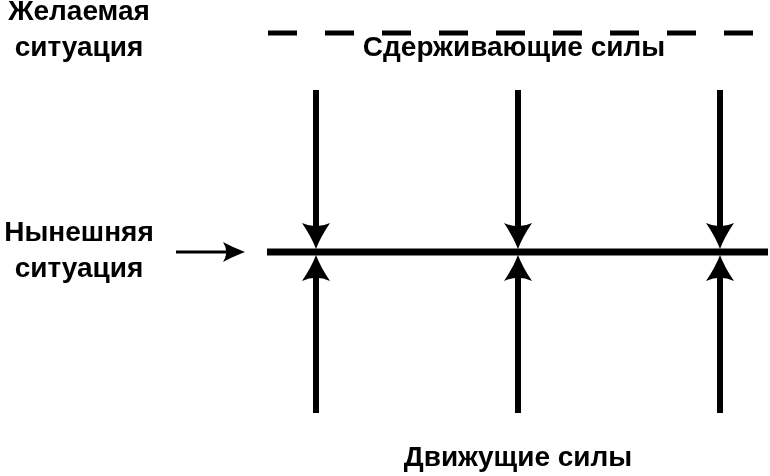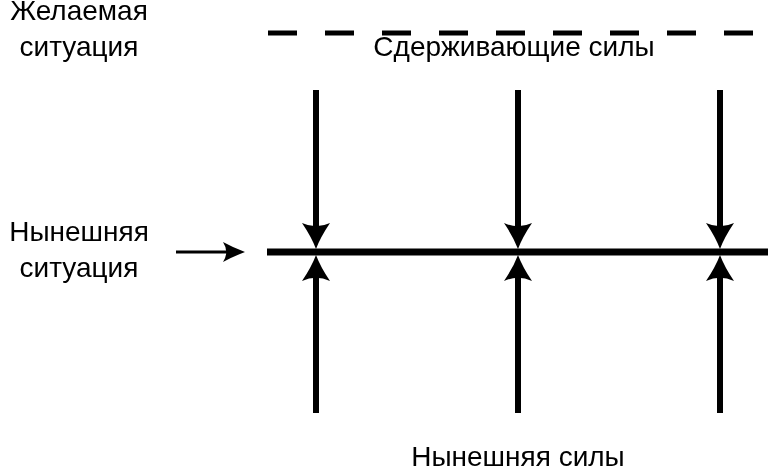--- a/index.html
+++ b/index.html
@@ -7,21 +7,21 @@
     padding: 0;
     background: #ffffff;
   }
   .stage {
     position: relative;
     width: 770px;
     height: 476px;
     background: #ffffff;
     overflow: hidden;
     font-family: "Liberation Sans", sans-serif;
-    font-weight: 400;
+    font-weight: 700;
     color: #000000;
   }
   .canvas-svg {
     position: absolute;
     left: 0;
     top: 0;
   }
   .canvas-svg line {
     stroke: currentColor;
   }
@@ -89,15 +89,15 @@
     <div>ситуация</div>
   </div>
 
   <div class="label" style="left:0px; top:214px; width:158px;text-align:center;">
     <div>Нынешняя</div>
     <div>ситуация</div>
   </div>
 
   <div class="label" style="left:334px; top:29px; width:360px;">Сдерживающие силы</div>
 
-  <div class="label" style="left:368px; top:439px; width:300px;">Нынешняя силы</div>
+  <div class="label" style="left:368px; top:439px; width:300px;">Движущие силы</div>
 
 </div>
 
 </body></html>

